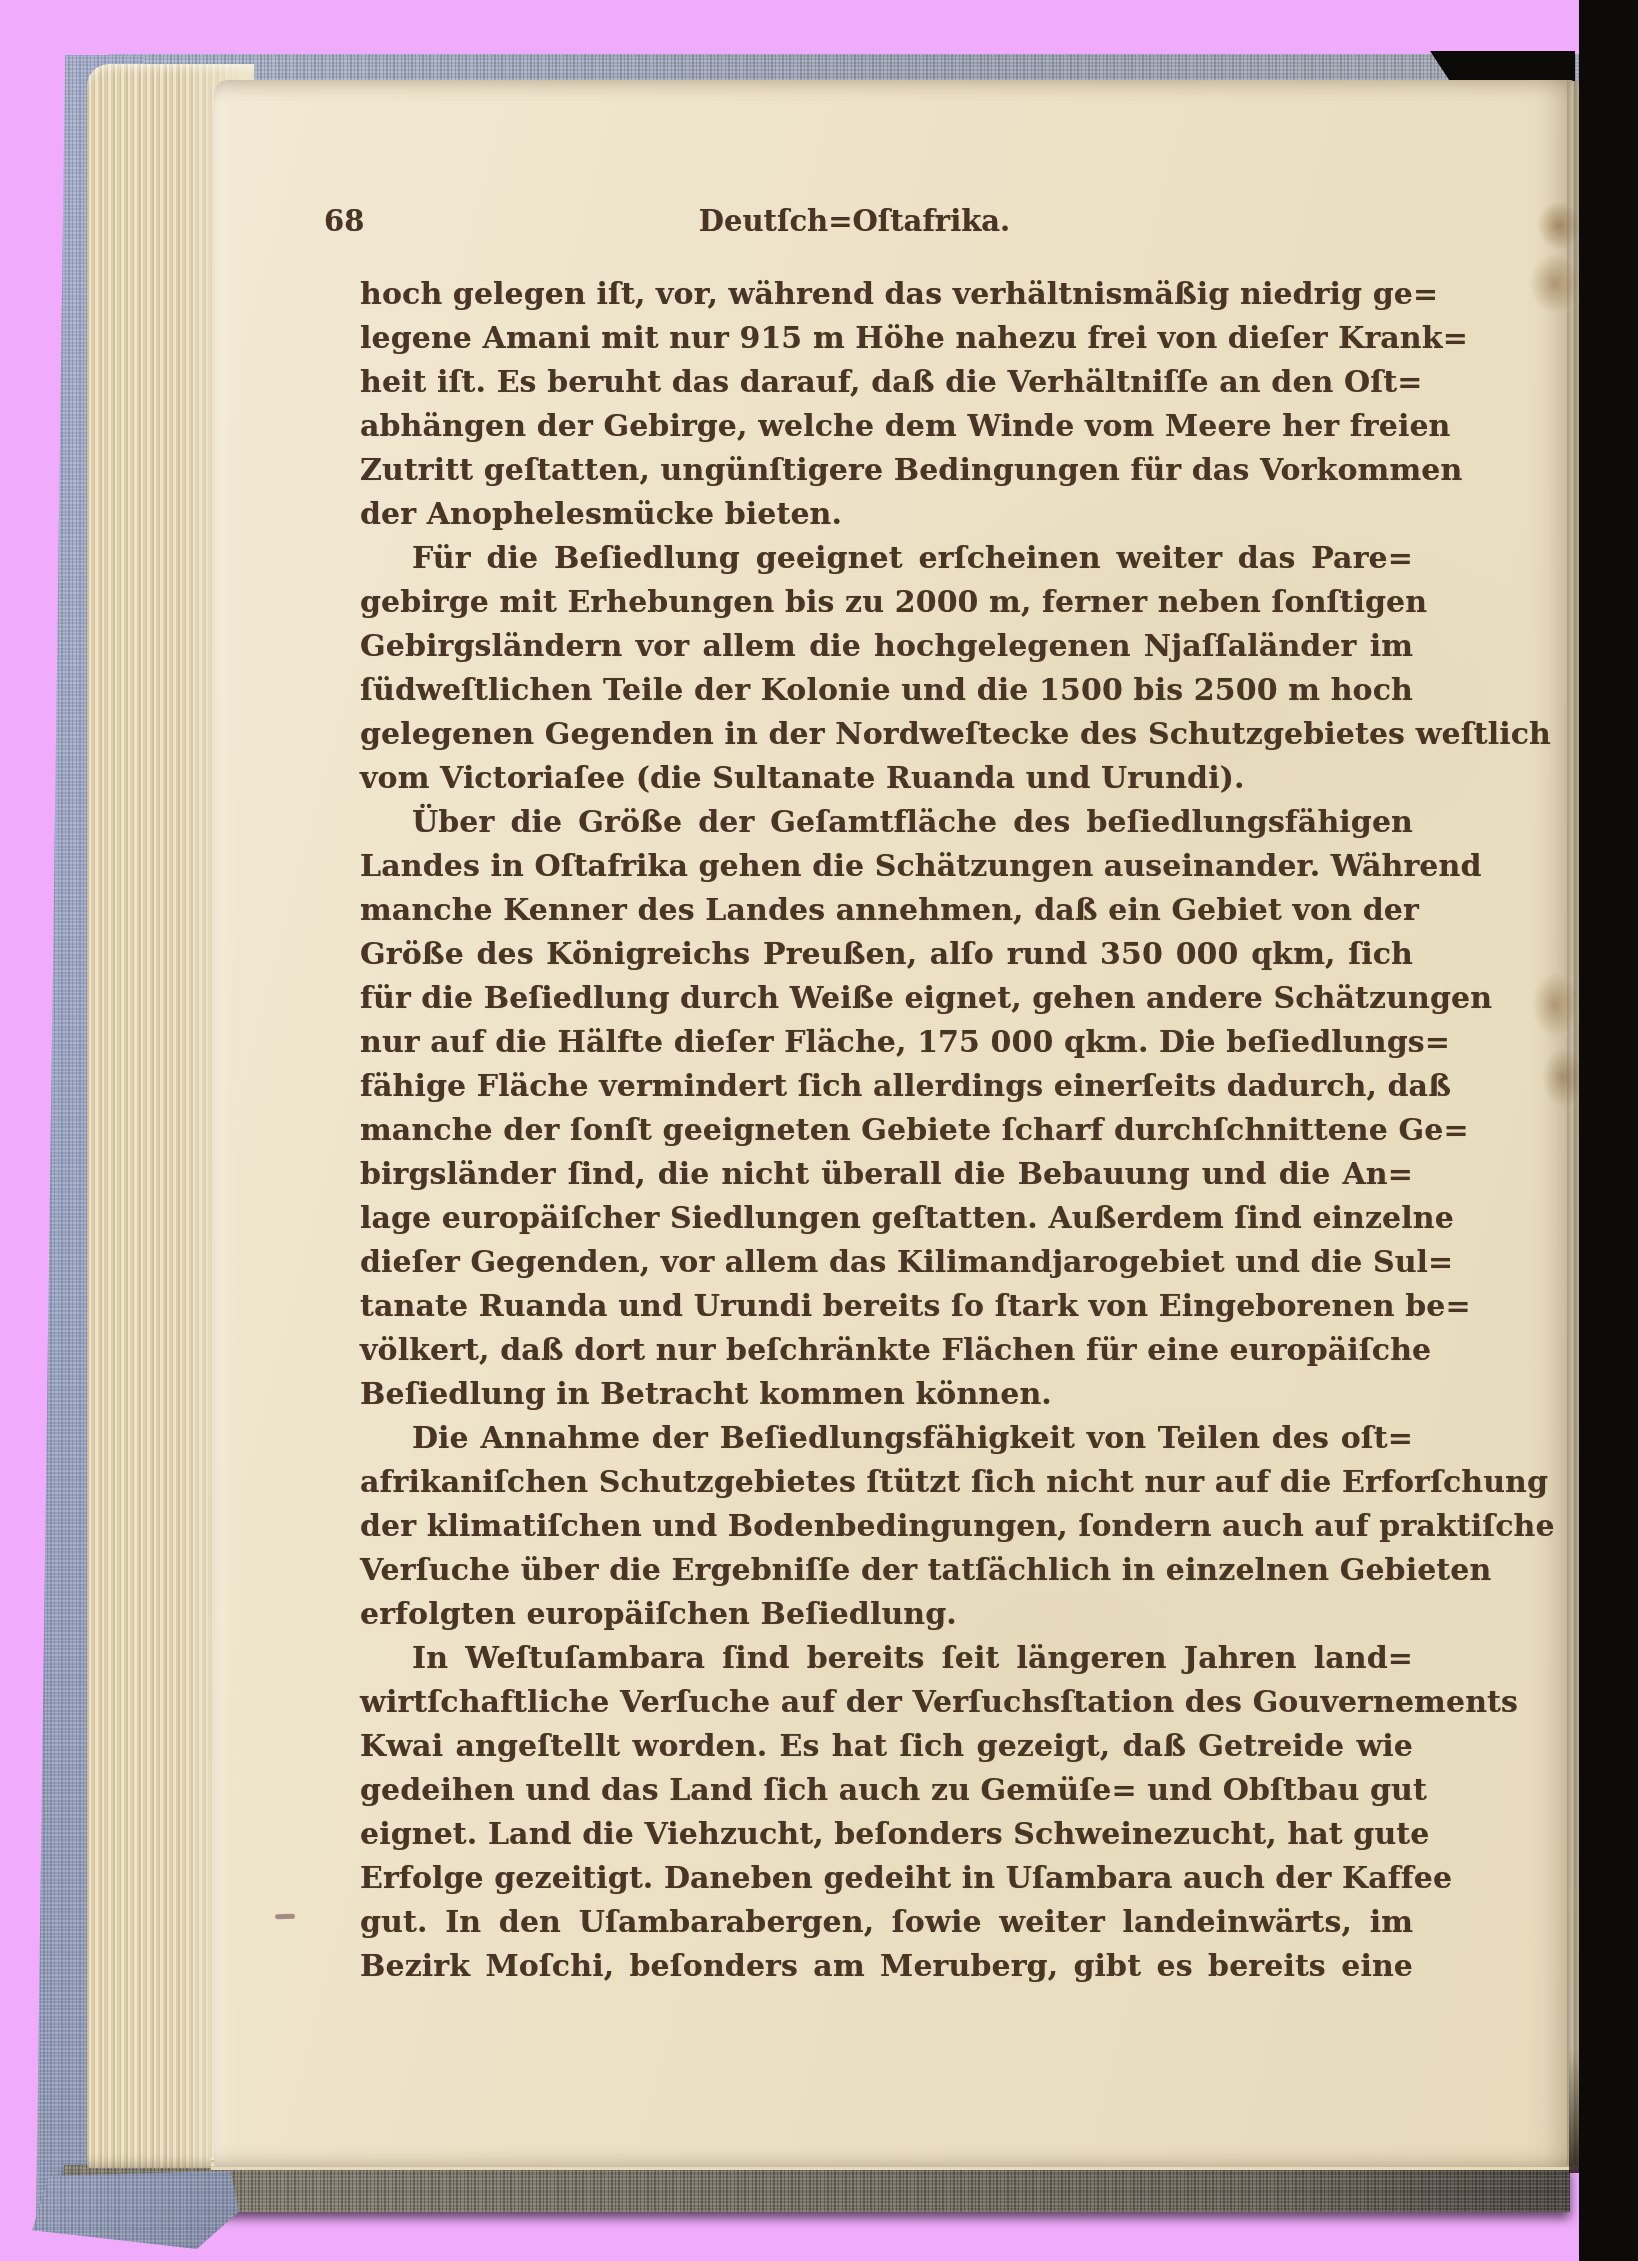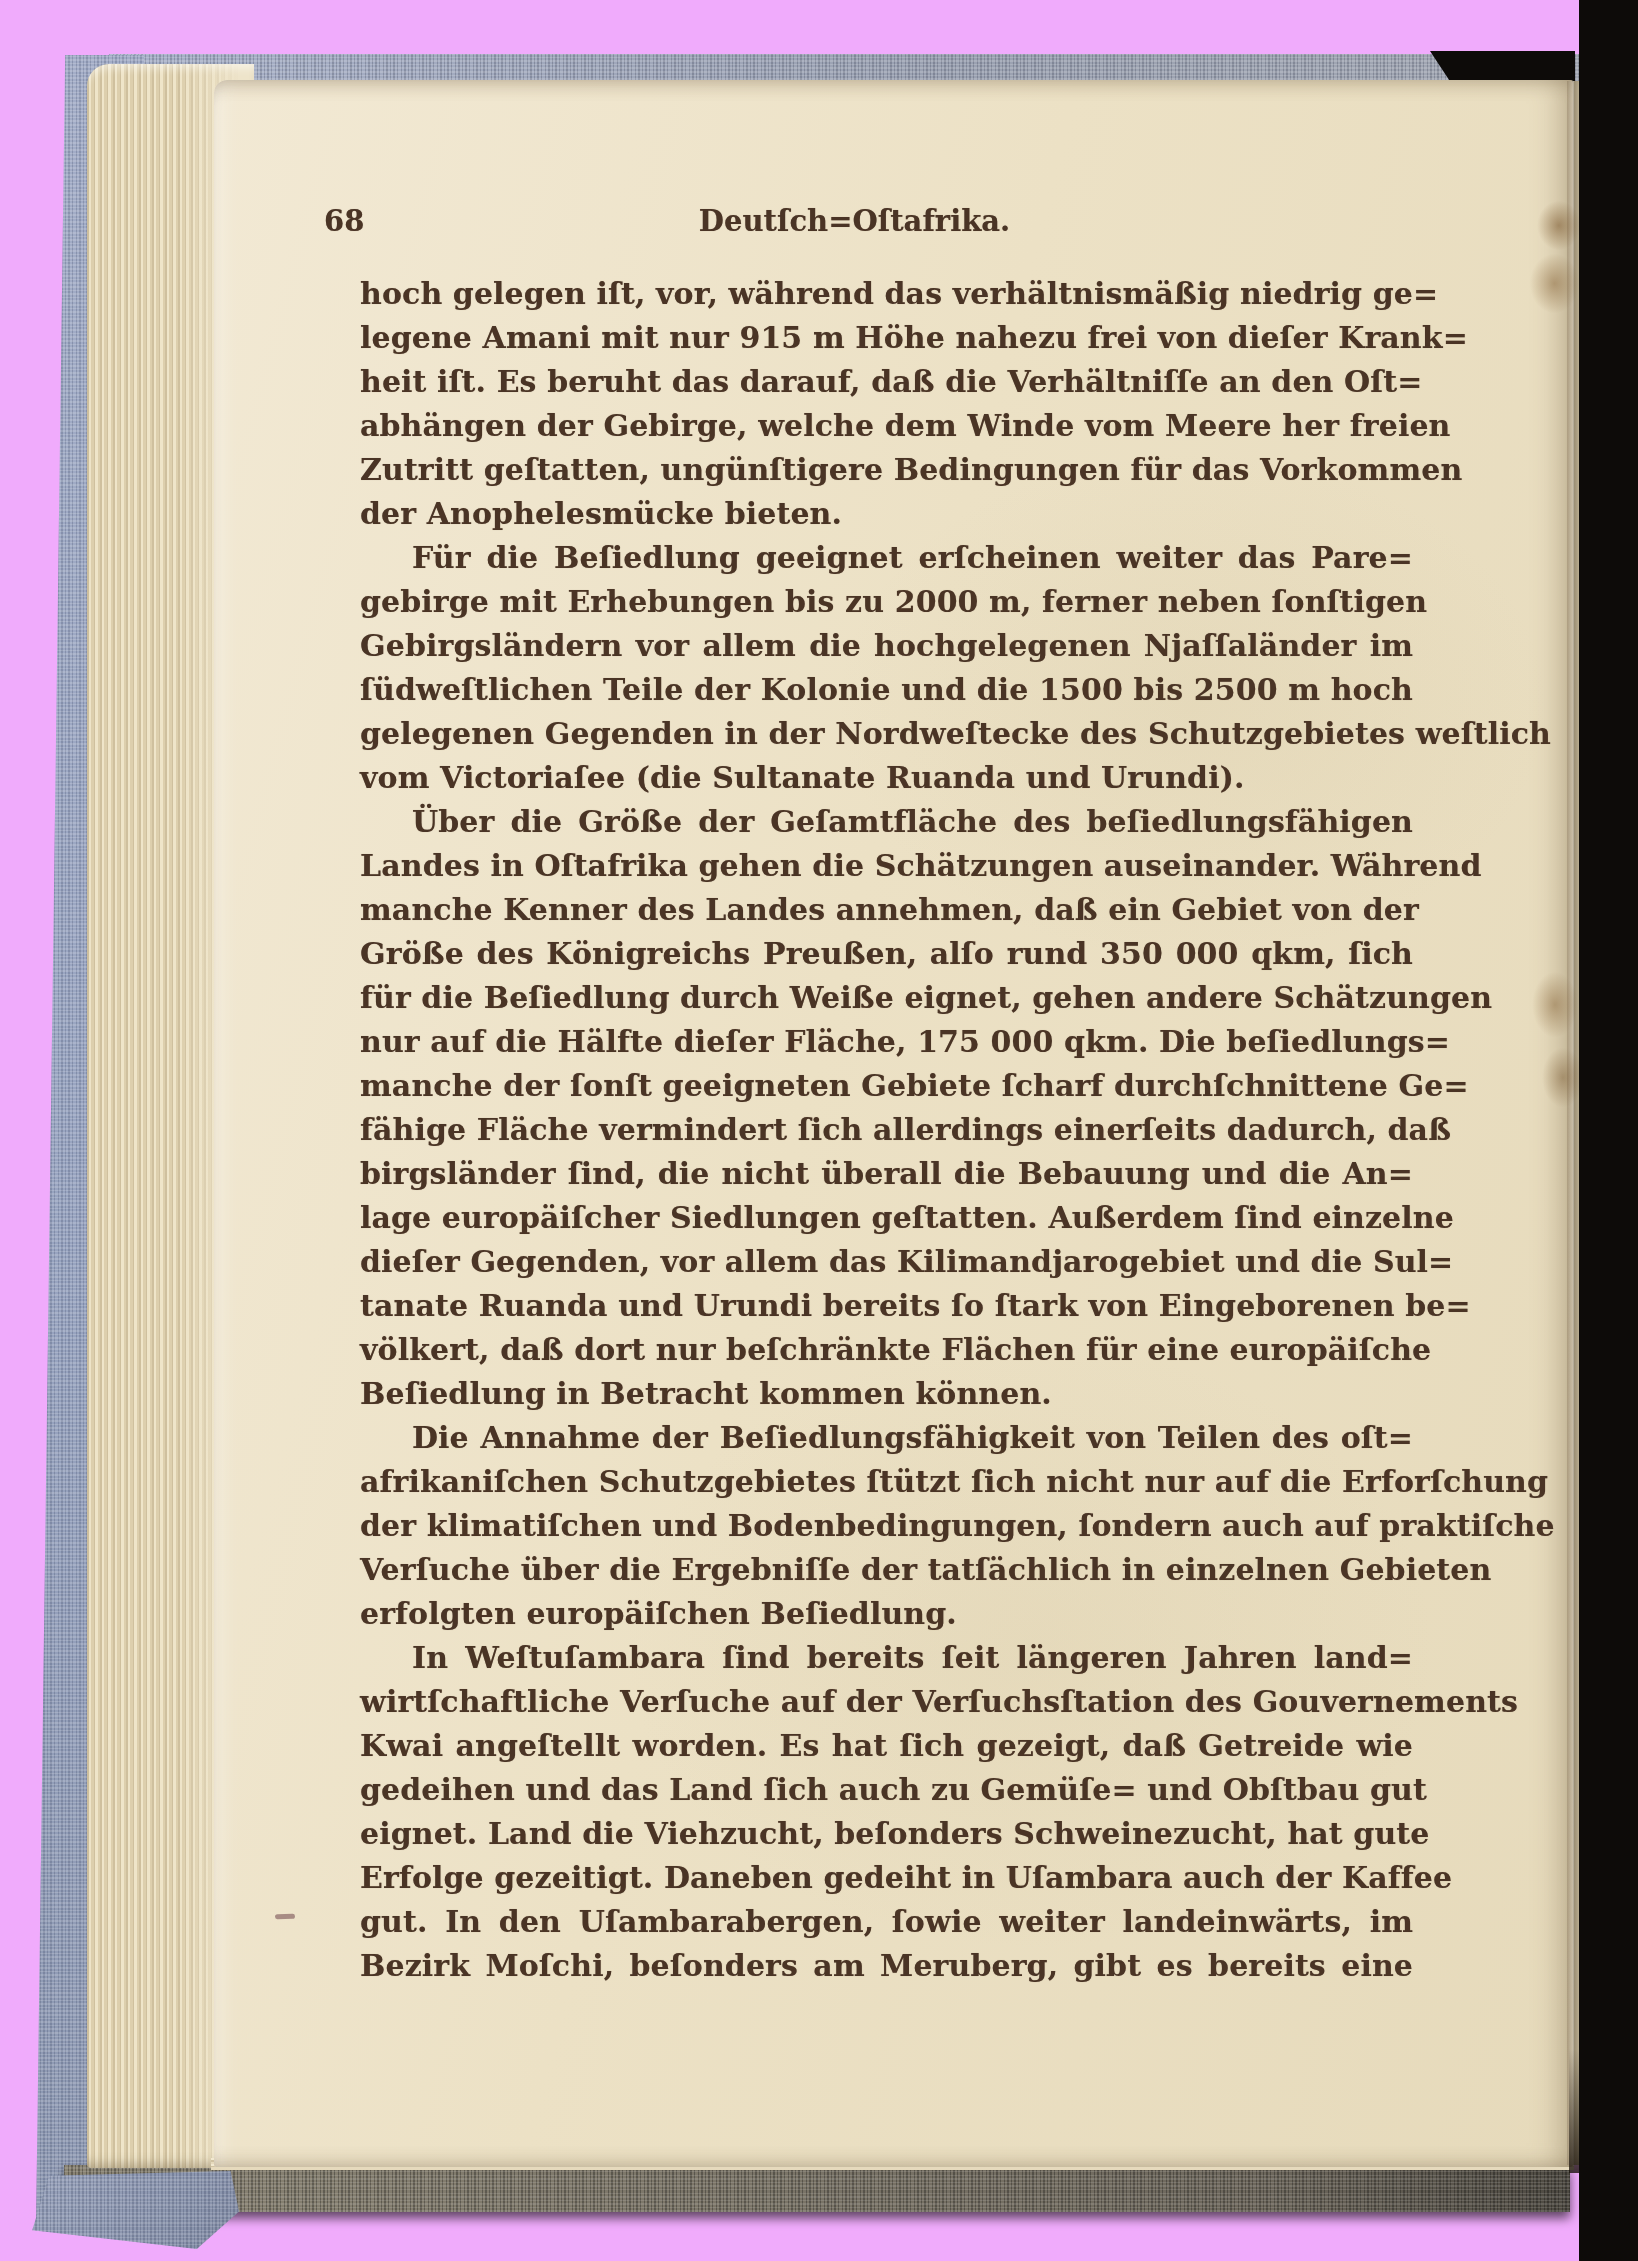--- a/index.html
+++ b/index.html
@@ -157,22 +157,22 @@
         <div class="line">Gebirgsländern vor allem die hochgelegenen Njaſſaländer im</div>
         <div class="line">ſüdweſtlichen Teile der Kolonie und die 1500 bis 2500 m hoch</div>
         <div class="line">gelegenen Gegenden in der Nordweſtecke des Schutzgebietes weſtlich</div>
         <div class="line short">vom Victoriaſee (die Sultanate Ruanda und Urundi).</div>
         <div class="line indent">Über die Größe der Geſamtfläche des beſiedlungsfähigen</div>
         <div class="line">Landes in Oſtafrika gehen die Schätzungen auseinander. Während</div>
         <div class="line">manche Kenner des Landes annehmen, daß ein Gebiet von der</div>
         <div class="line">Größe des Königreichs Preußen, alſo rund 350 000 qkm, ſich</div>
         <div class="line">für die Beſiedlung durch Weiße eignet, gehen andere Schätzungen</div>
         <div class="line">nur auf die Hälfte dieſer Fläche, 175 000 qkm. Die beſiedlungs=</div>
+        <div class="line">fähige Fläche vermindert ſich allerdings einerſeits dadurch, daß</div>
         <div class="line">manche der ſonſt geeigneten Gebiete ſcharf durchſchnittene Ge=</div>
-        <div class="line">fähige Fläche vermindert ſich allerdings einerſeits dadurch, daß</div>
         <div class="line">birgsländer ſind, die nicht überall die Bebauung und die An=</div>
         <div class="line">lage europäiſcher Siedlungen geſtatten. Außerdem ſind einzelne</div>
         <div class="line">dieſer Gegenden, vor allem das Kilimandjarogebiet und die Sul=</div>
         <div class="line">tanate Ruanda und Urundi bereits ſo ſtark von Eingeborenen be=</div>
         <div class="line">völkert, daß dort nur beſchränkte Flächen für eine europäiſche</div>
         <div class="line short">Beſiedlung in Betracht kommen können.</div>
         <div class="line indent">Die Annahme der Beſiedlungsfähigkeit von Teilen des oſt=</div>
         <div class="line">afrikaniſchen Schutzgebietes ſtützt ſich nicht nur auf die Erforſchung</div>
         <div class="line">der klimatiſchen und Bodenbedingungen, ſondern auch auf praktiſche</div>
         <div class="line">Verſuche über die Ergebniſſe der tatſächlich in einzelnen Gebieten</div>

